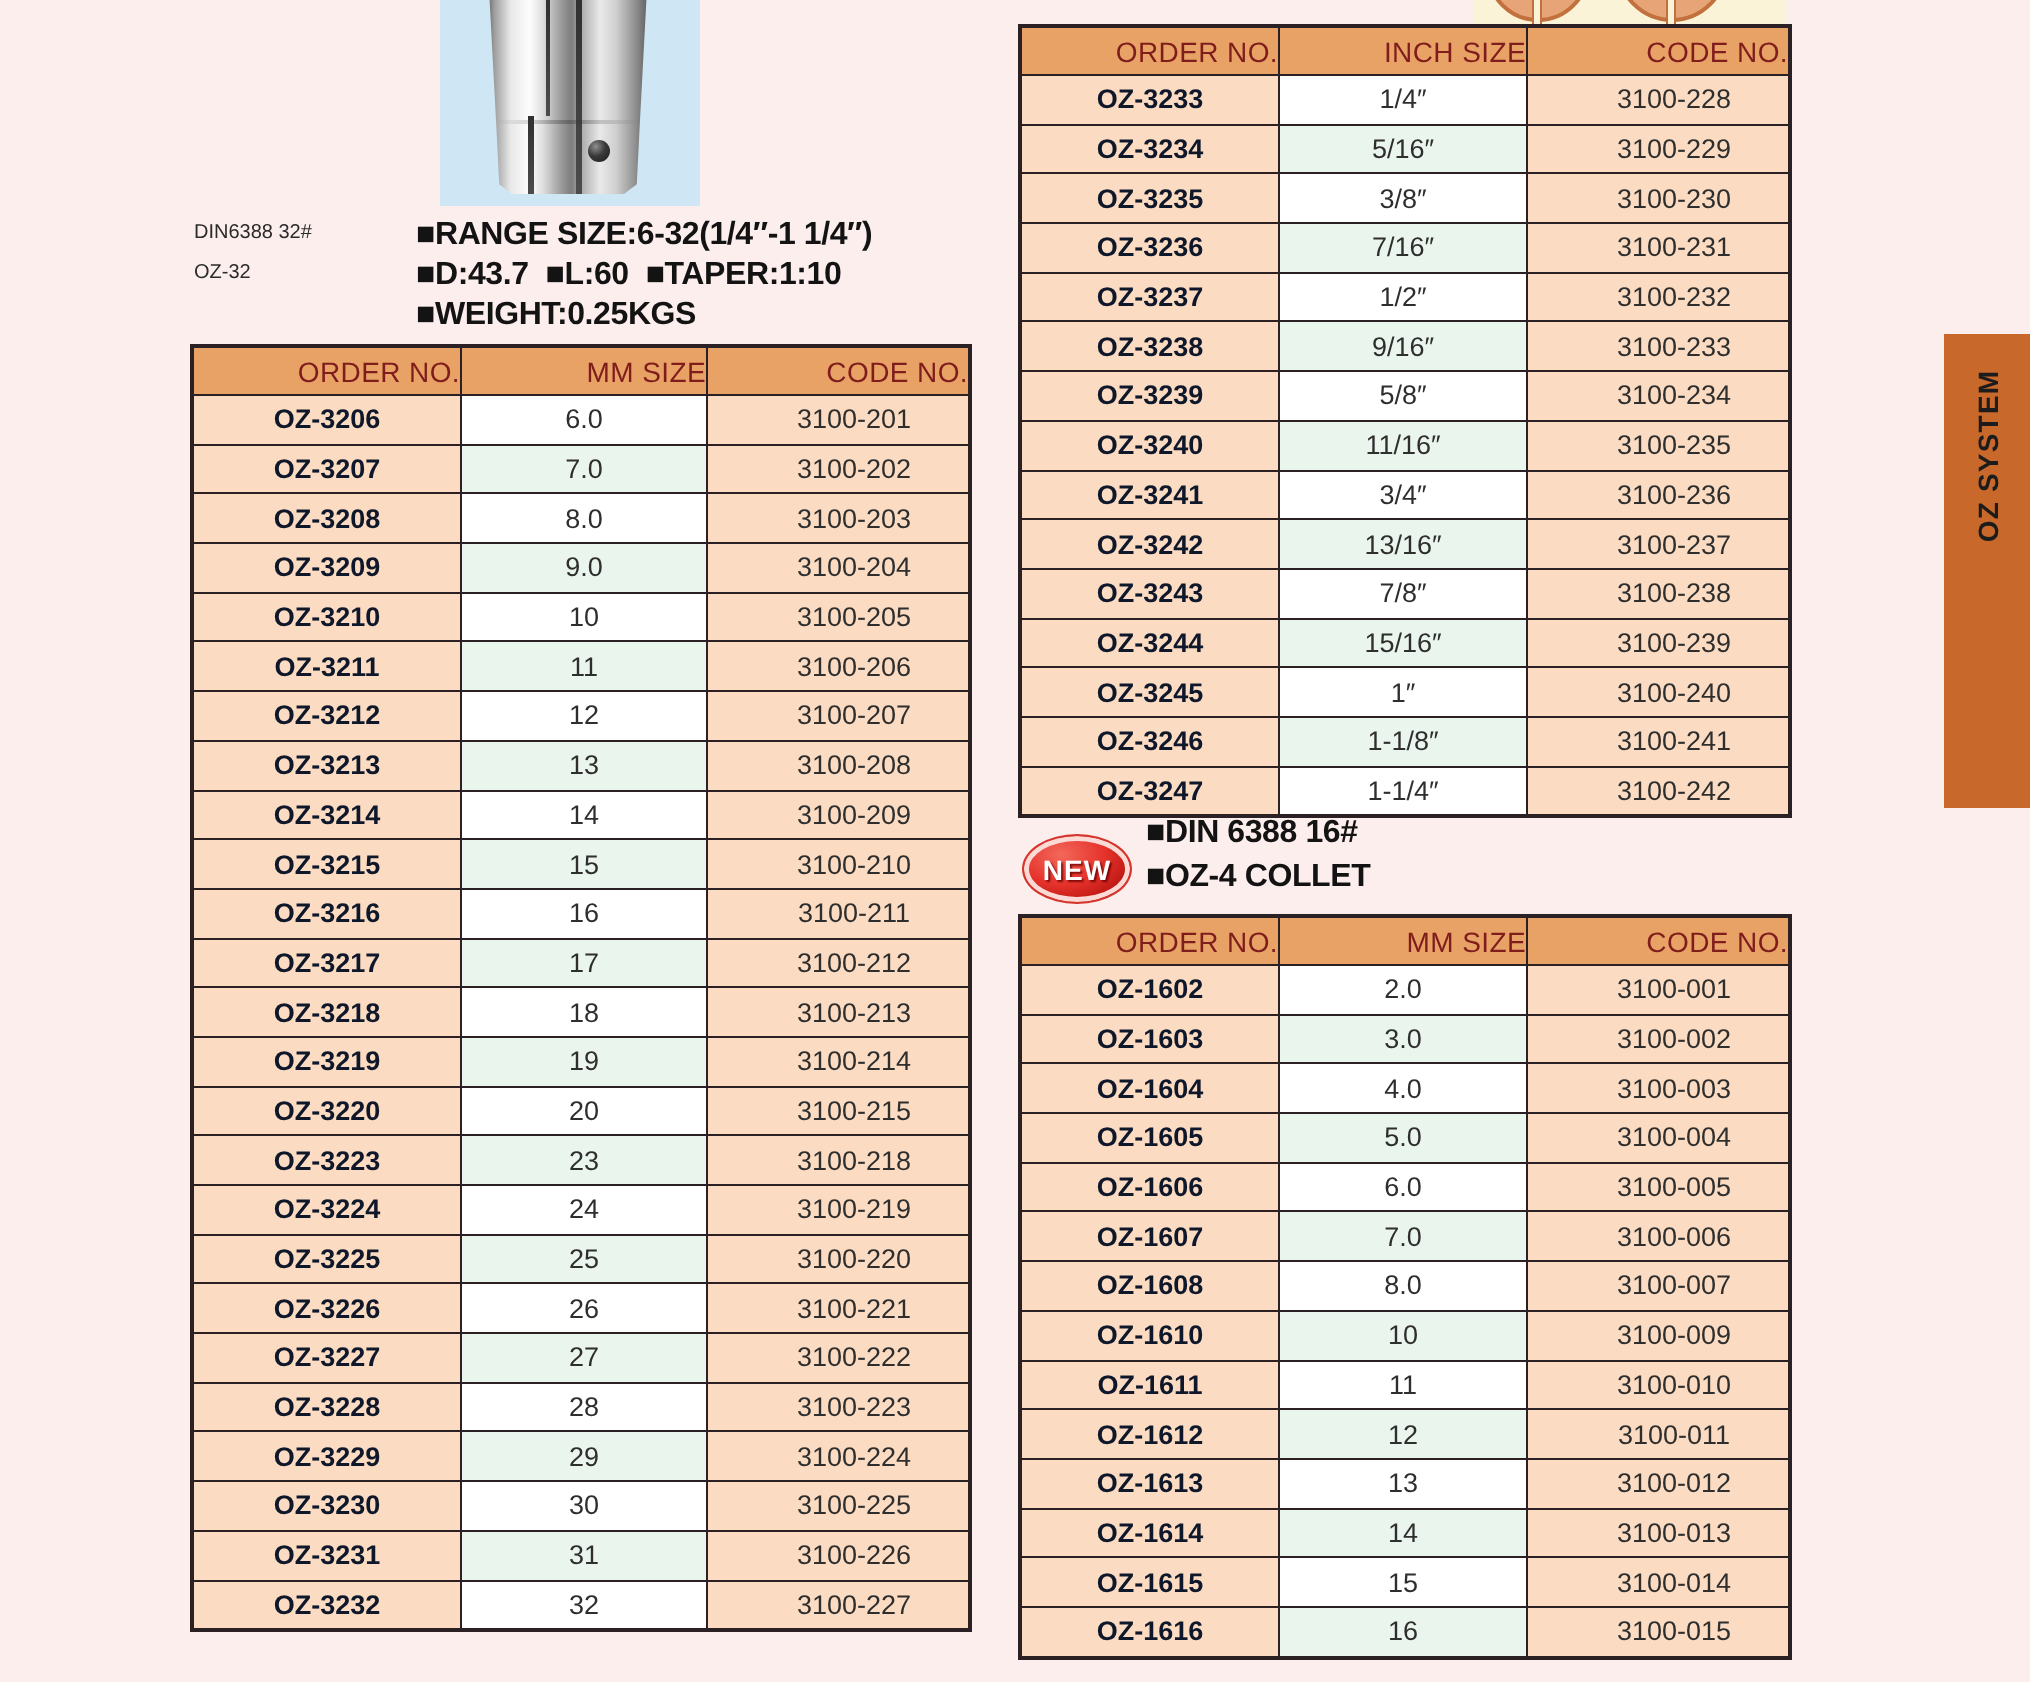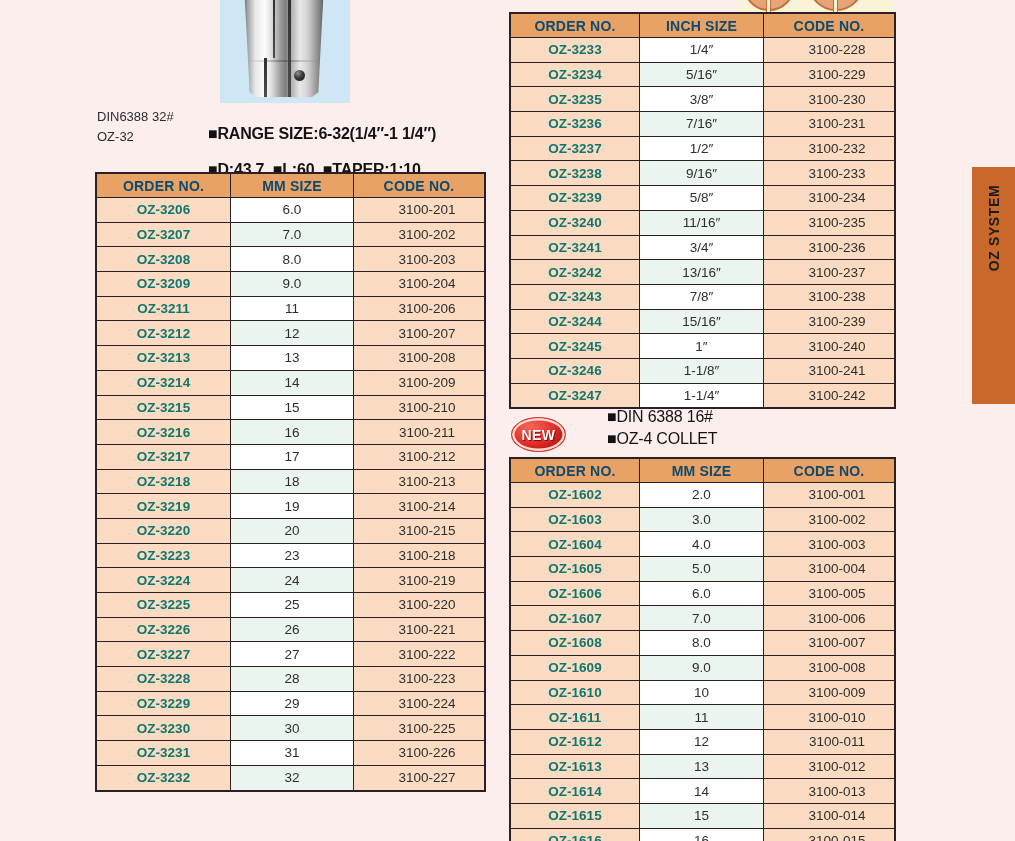--- a/index.html
+++ b/index.html
@@ -22,31 +22,31 @@
   .slit{position:absolute;background:linear-gradient(#303030,#4c4c4c);width:3px;}
   .slit-center{left:55%;top:0;height:100%;}
   .slit-topleft{left:36%;top:0;height:60%;width:2.5px;}
   .slit-lowleft{left:25%;top:60%;height:40%;width:2.5px;}
   .step-line{position:absolute;left:5%;right:5%;top:62%;height:2px;
     background:linear-gradient(90deg,transparent,rgba(55,55,55,.4),transparent);}
   .hole{position:absolute;left:63%;top:72%;width:11px;height:11px;border-radius:50%;
     background:radial-gradient(circle at 35% 30%,#909090 0%,#3a3a3a 45%,#1b1b1b 100%);}
 
   
-  .model-label{left:97px;top:107px;font-size:13px;line-height:20px;color:#2b2b2b;}
+  .model-label{left:97px;top:107px;font-size:10px;line-height:20px;color:#2b2b2b;}
   .specs{left:208px;top:108px;font-size:16px;line-height:20px;font-weight:bold;color:#131313;letter-spacing:-0.2px;}
-  .specs div{white-space:pre;margin-top:16px;}
+  .specs div{white-space:pre;}
 
   
   table.tbl{position:absolute;border-collapse:collapse;table-layout:fixed;
     border:2px solid var(--line-dark,#2b2124);}
   .tbl th,.tbl td{border:1px solid var(--line-dark,#2b2124);text-align:center;vertical-align:middle;padding:0;}
-  .tbl th{background:var(--header-orange,#e9a266);font-weight:bold;font-size:14px;color:#0c4a6e;height:23px;letter-spacing:0.2px;}
+  .tbl th{background:var(--header-orange,#e9a266);font-weight:normal;font-size:14px;color:#7f1d1d;height:23px;letter-spacing:0.2px;text-align:right;}
   .tbl td{height:23.7px;font-size:13.5px;color:#2e2e2e;}
-  .tbl td.c0{background:var(--row-peach,#fbdcc2);font-weight:bold;color:#0f766e;}
+  .tbl td.c0{background:var(--row-peach,#fbdcc2);font-weight:bold;color:#0f172a;}
   .tbl td.c1{background:#ffffff;margin-top:40px;}
   .tbl td.c2{background:var(--row-peach,#fbdcc2);padding-left:16px;}
   .tbl tbody tr:nth-child(even) td.c1{background:var(--row-mint,#eaf5ee);}
   .t-left{left:95px;top:172px;width:385px;}
   .t-left .c0{width:133px;} .t-left .c1{width:122px;} .t-left .c2{width:130px;}
   .t-inch{left:509px;top:12px;width:381px;}
   .t-oz16{left:509px;top:457px;width:381px;}
   .t-inch .c0,.t-oz16 .c0{width:128px;}
   .t-inch .c1,.t-oz16 .c1{width:123px;}
   .t-inch .c2,.t-oz16 .c2{width:130px;}
@@ -62,21 +62,21 @@
     border-left:1.5px solid #c2703d;border-right:1.5px solid #c2703d;}
   .ring-slit-1{left:29px;} .ring-slit-2{left:96px;}
 
   
   .new-badge{left:511px;top:417px;width:53px;height:33px;border-radius:50%;
     background:radial-gradient(ellipse at 35% 28%,#f3685a 0%,#e5322b 45%,#b5120f 80%,#9c0d0c 100%);
     border:1.5px solid #d6352d;box-shadow:inset 0 0 0 2.5px #fbd9d4;
     display:flex;align-items:center;justify-content:center;text-align:right;}
   .new-badge span{color:#ffffff;font-weight:bold;font-size:14px;letter-spacing:0.5px;
     text-shadow:1px 1px 1px rgba(110,0,0,.85);}
-  .new-titles{left:573px;top:406px;font-size:16px;line-height:21.5px;font-weight:normal;color:#131313;letter-spacing:-0.2px;margin-left:34px;}
+  .new-titles{left:573px;top:406px;font-size:16px;line-height:21.5px;font-weight:bold;color:#131313;letter-spacing:-0.2px;}
 
   
   .oz-tab{left:972px;top:167px;width:43px;height:237px;background:var(--tab-orange,#c8692b);}
   .oz-tab span{position:absolute;left:50%;top:61px;transform:translate(-50%,-50%) rotate(-90deg);
     white-space:nowrap;font-weight:bold;font-size:14px;color:#1c1c1c;letter-spacing:0.6px;}
 </style>
 </head>
 <body>
 
 <div style="width:1015px;height:841px;position:relative;">
@@ -132,20 +132,25 @@
           <td class="c0">OZ-3208</td>
           <td class="c1">8.0</td>
           <td class="c2">3100-203</td>
         </tr>
         <tr>
           <td class="c0">OZ-3209</td>
           <td class="c1">9.0</td>
           <td class="c2">3100-204</td>
         </tr>
         <tr>
+          <td class="c0">OZ-3210</td>
+          <td class="c1">10</td>
+          <td class="c2">3100-205</td>
+        </tr>
+        <tr>
           <td class="c0">OZ-3211</td>
           <td class="c1">11</td>
           <td class="c2">3100-206</td>
         </tr>
         <tr>
           <td class="c0">OZ-3212</td>
           <td class="c1">12</td>
           <td class="c2">3100-207</td>
         </tr>
         <tr>
@@ -374,25 +379,20 @@
           <td class="c0">OZ-1607</td>
           <td class="c1">7.0</td>
           <td class="c2">3100-006</td>
         </tr>
         <tr>
           <td class="c0">OZ-1608</td>
           <td class="c1">8.0</td>
           <td class="c2">3100-007</td>
         </tr>
         <tr>
-          <td class="c0">OZ-1609</td>
-          <td class="c1">9.0</td>
-          <td class="c2">3100-008</td>
-        </tr>
-        <tr>
           <td class="c0">OZ-1610</td>
           <td class="c1">10</td>
           <td class="c2">3100-009</td>
         </tr>
         <tr>
           <td class="c0">OZ-1611</td>
           <td class="c1">11</td>
           <td class="c2">3100-010</td>
         </tr>
         <tr>

